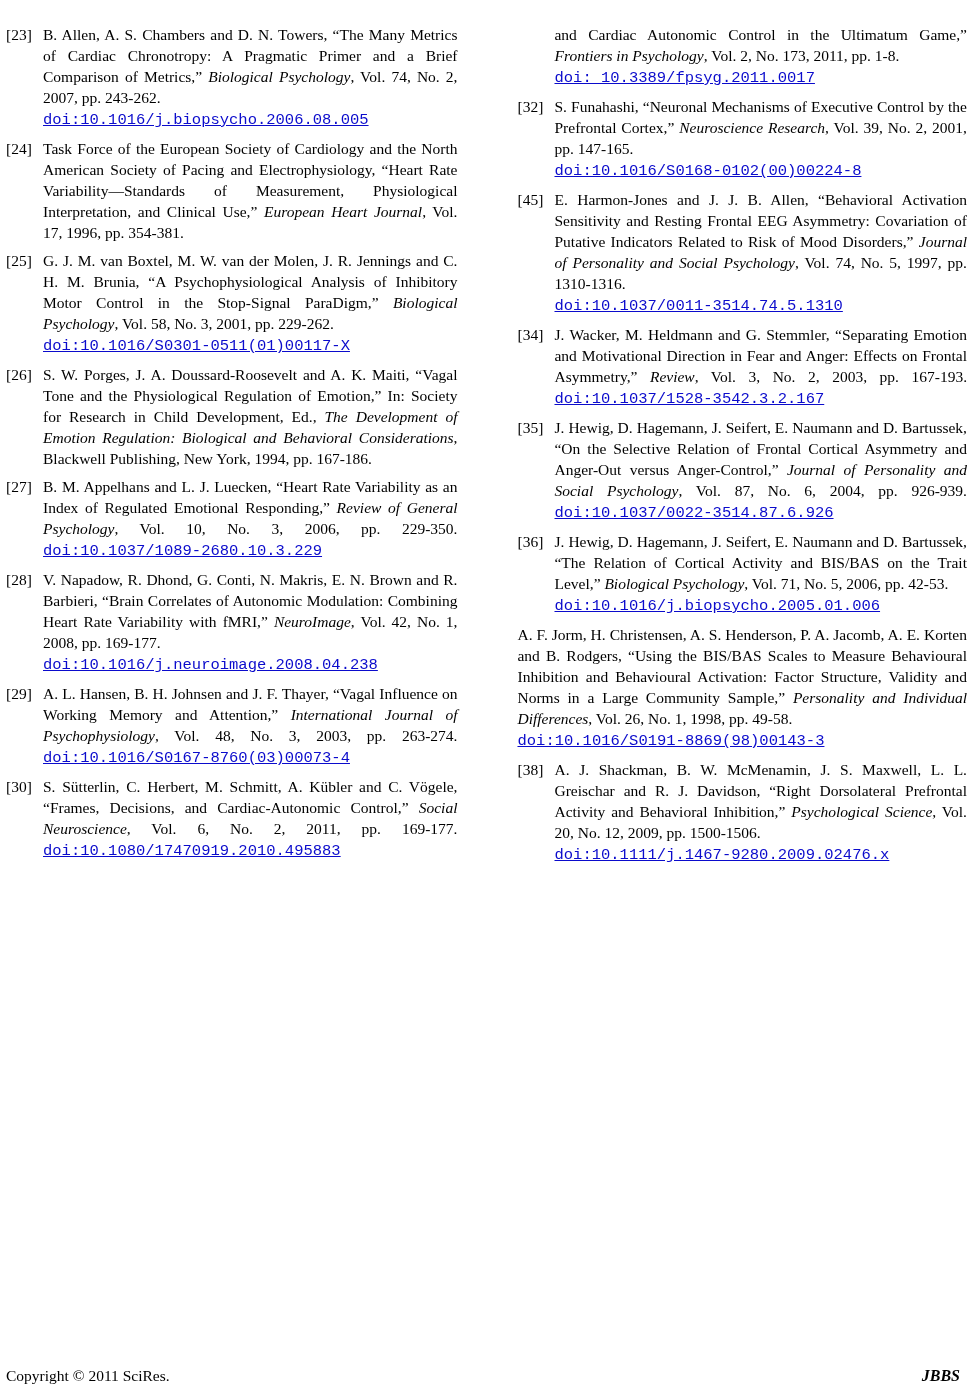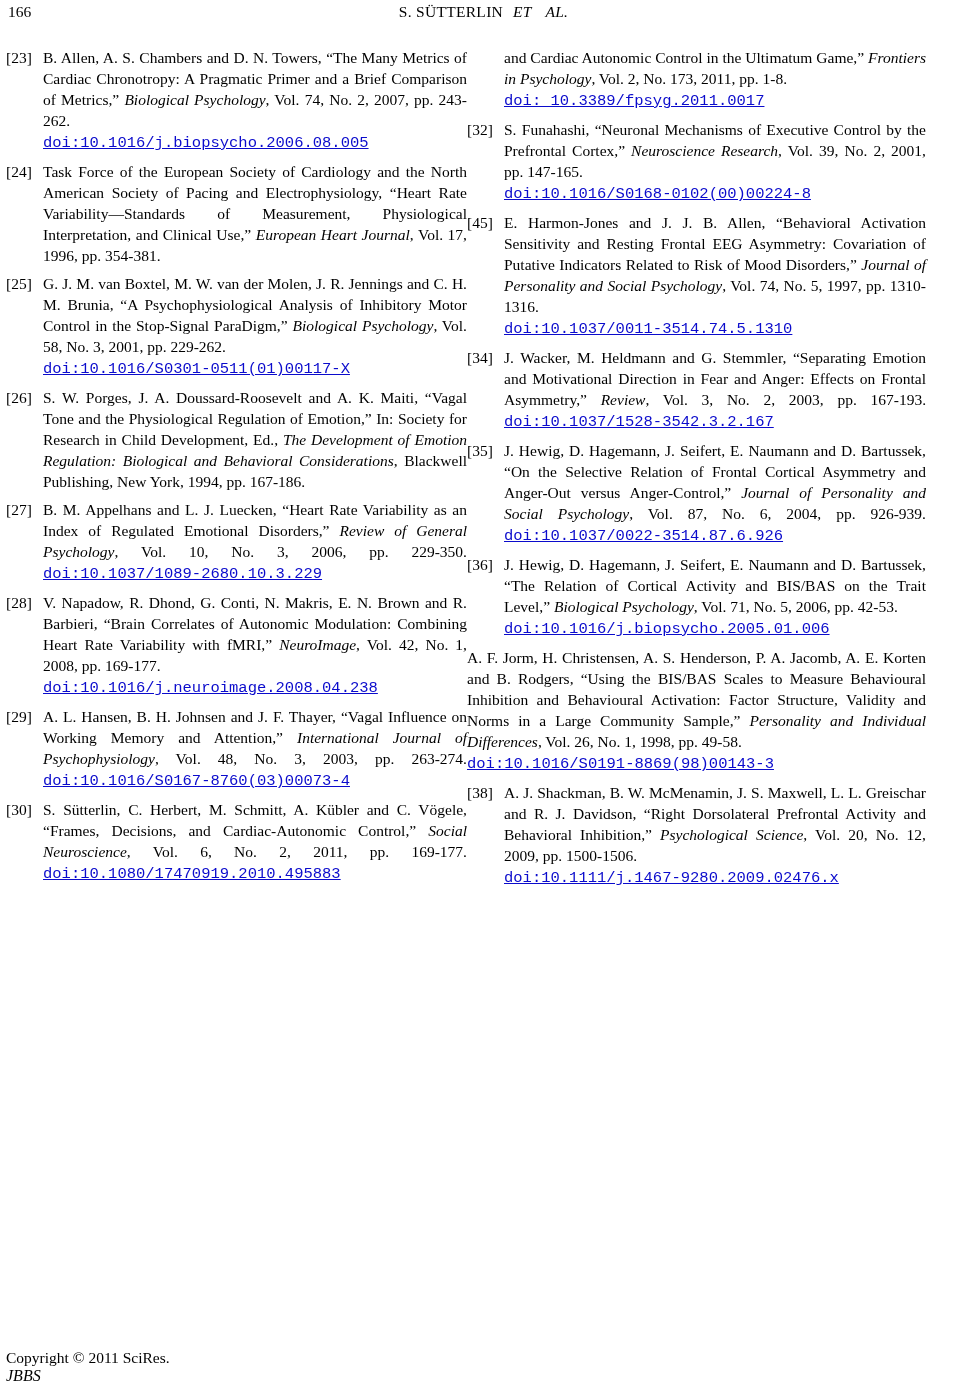--- a/index.html
+++ b/index.html
@@ -14,49 +14,42 @@
   .page { position: relative; width: 967px; height: 1388px; overflow: hidden; }
 
   
   .page-header { position: relative; height: 20px; margin-top: 3px; font-size: 15.5px; }
   .page-number { position: absolute; left: 8px; top: 0; }
   .running-title { position: absolute; left: 0; right: 0; top: 0; text-align: center; letter-spacing: 0.3px; }
   .running-title .et-al { font-style: italic; margin-left: 10px; word-spacing: 10px; }
 
   
   .refs { display: flex; margin-top: 24px; padding-left: 6px; }
-  .col { width: 461px; }
-  .col.col-right { width: 459px; margin-right: 0; }
+  .col { width: 461px; margin-right: 39px; }
+  .col.col-right { width: 459px; margin-right: 0; margin-left: 21px; }
 
   .ref { display: flex; font-size: 15.5px; line-height: 21px; margin-bottom: 7px; }
   .ref-label { flex: 0 0 37px; }
   .ref-text { flex: 1; text-align: justify; }
   .ref-text em { font-style: italic; }
   a.doi { color: var(--link-color); text-decoration: underline; cursor: pointer; font-family: Liberation Mono, monospace; }
 
   
   .page-footer {
     position: absolute; left: 6px; right: 7px; bottom: 3px;
     display: flex; justify-content: space-between; align-items: baseline;
     font-size: 15.5px;
-    flex-direction: column;
   }
-  .journal { font-weight: normal; font-style: italic; font-size: 16px; }
+  .journal { font-weight: bold; font-style: italic; font-size: 16px; }
 </style>
 </head>
 <body>
 
 <div class="page">
 
-  <header class="page-header">
-    <span class="page-number">166</span>
-    <div class="running-title">
-      <span>S. SÜTTERLIN</span><span class="et-al">ET AL.</span>
-    </div>
-  </header>
 
   <main class="refs">
     <div class="col" id="col-left">
         <div class="ref">
           <span class="ref-label">[23]</span>
           <span class="ref-text"><span>B. Allen, A. S. Chambers and D. N. Towers, “The Many Metrics of Cardiac Chronotropy: A Pragmatic Primer and a Brief Comparison of Metrics,” </span><em>Biological Psychology</em><span>, Vol. 74, No. 2, 2007, pp. 243-262.</span><br><a class="doi">doi:10.1016/j.biopsycho.2006.08.005</a></span>
         </div>
         <div class="ref">
           <span class="ref-label">[24]</span>
           <span class="ref-text"><span>Task Force of the European Society of Cardiology and the North American Society of Pacing and Electrophysiology, “Heart Rate Variability—Standards of Measurement, Physiological Interpretation, and Clinical Use,” </span><em>European Heart Journal</em><span>, Vol. 17, 1996, pp. 354-381.</span></span>
@@ -64,21 +57,21 @@
         <div class="ref">
           <span class="ref-label">[25]</span>
           <span class="ref-text"><span>G. J. M. van Boxtel, M. W. van der Molen, J. R. Jennings and C. H. M. Brunia, “A Psychophysiological Analysis of Inhibitory Motor Control in the Stop-Signal ParaDigm,” </span><em>Biological Psychology</em><span>, Vol. 58, No. 3, 2001, pp. 229-262.</span><br><a class="doi">doi:10.1016/S0301-0511(01)00117-X</a></span>
         </div>
         <div class="ref">
           <span class="ref-label">[26]</span>
           <span class="ref-text"><span>S. W. Porges, J. A. Doussard-Roosevelt and A. K. Maiti, “Vagal Tone and the Physiological Regulation of Emotion,” In: Society for Research in Child Development, Ed., </span><em>The Development of Emotion Regulation: Biological and Behavioral Considerations</em><span>, Blackwell Publishing, New York, 1994, pp. 167-186.</span></span>
         </div>
         <div class="ref">
           <span class="ref-label">[27]</span>
-          <span class="ref-text"><span>B. M. Appelhans and L. J. Luecken, “Heart Rate Variability as an Index of Regulated Emotional Disorders,” </span><em>Review of General Psychology</em><span>, Vol. 10, No. 3, 2006, pp. 229-350. </span><a class="doi">doi:10.1037/1089-2680.10.3.229</a></span>
+          <span class="ref-text"><span>B. M. Appelhans and L. J. Luecken, “Heart Rate Variability as an Index of Regulated Emotional Responding,” </span><em>Review of General Psychology</em><span>, Vol. 10, No. 3, 2006, pp. 229-350. </span><a class="doi">doi:10.1037/1089-2680.10.3.229</a></span>
         </div>
         <div class="ref">
           <span class="ref-label">[28]</span>
           <span class="ref-text"><span>V. Napadow, R. Dhond, G. Conti, N. Makris, E. N. Brown and R. Barbieri, “Brain Correlates of Autonomic Modulation: Combining Heart Rate Variability with fMRI,” </span><em>NeuroImage</em><span>, Vol. 42, No. 1, 2008, pp. 169-177.</span><br><a class="doi">doi:10.1016/j.neuroimage.2008.04.238</a></span>
         </div>
         <div class="ref">
           <span class="ref-label">[29]</span>
           <span class="ref-text"><span>A. L. Hansen, B. H. Johnsen and J. F. Thayer, “Vagal Influence on Working Memory and Attention,” </span><em>International Journal of Psychophysiology</em><span>, Vol. 48, No. 3, 2003, pp. 263-274. </span><a class="doi">doi:10.1016/S0167-8760(03)00073-4</a></span>
         </div>
         <div class="ref">

